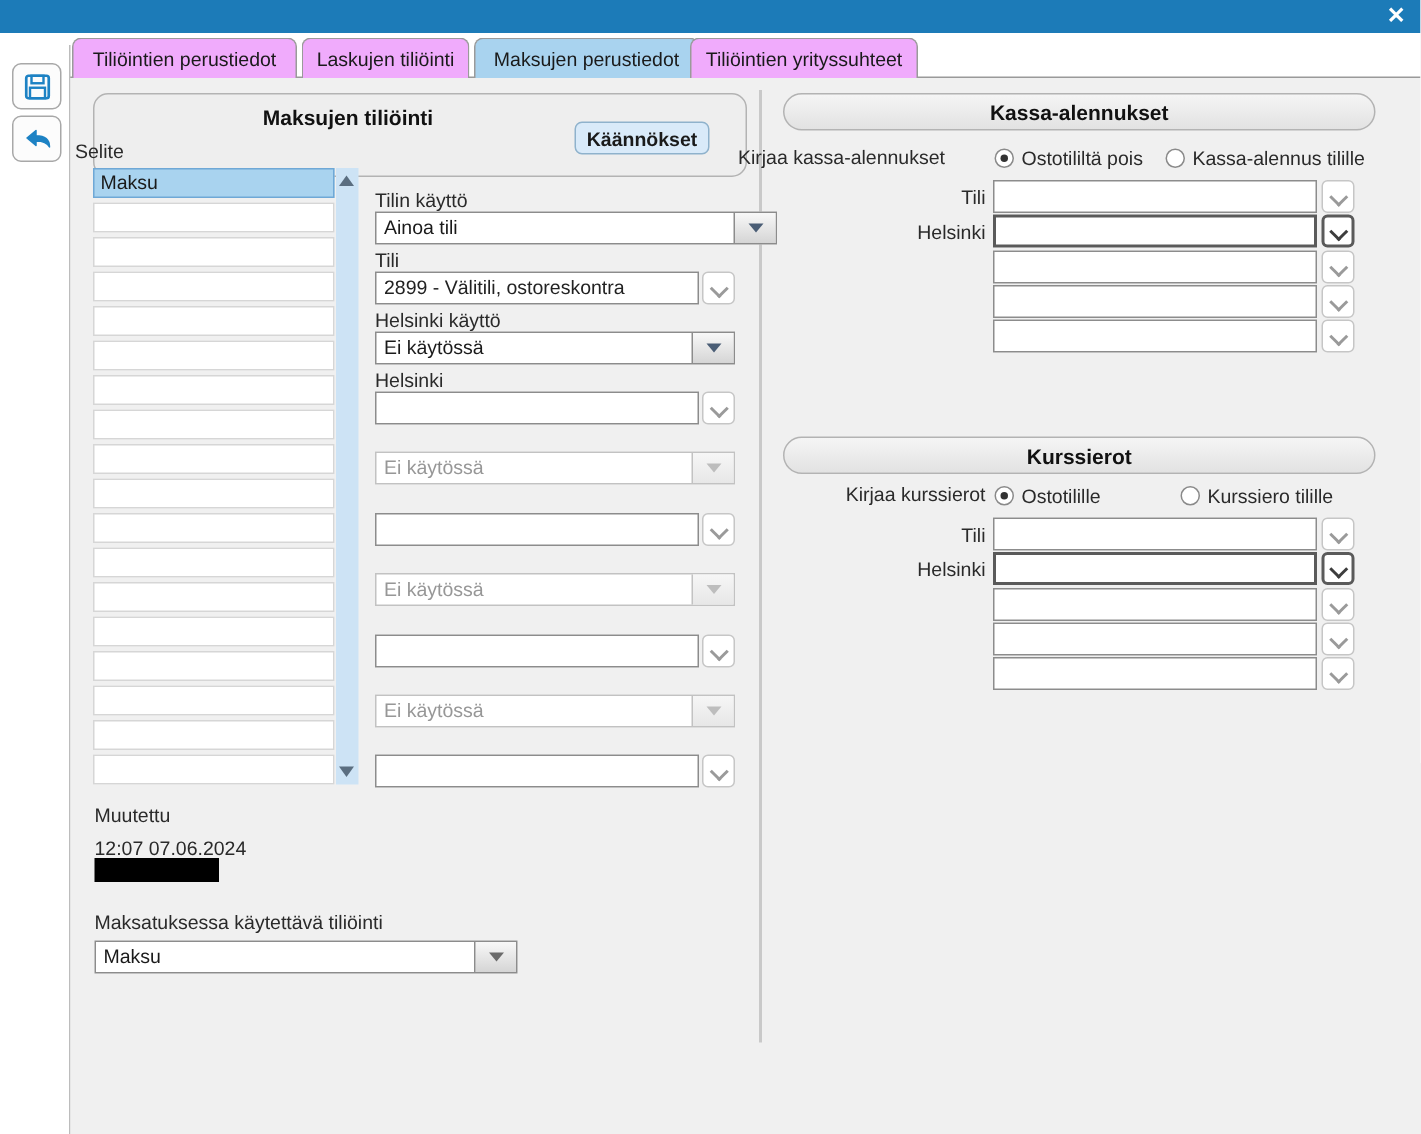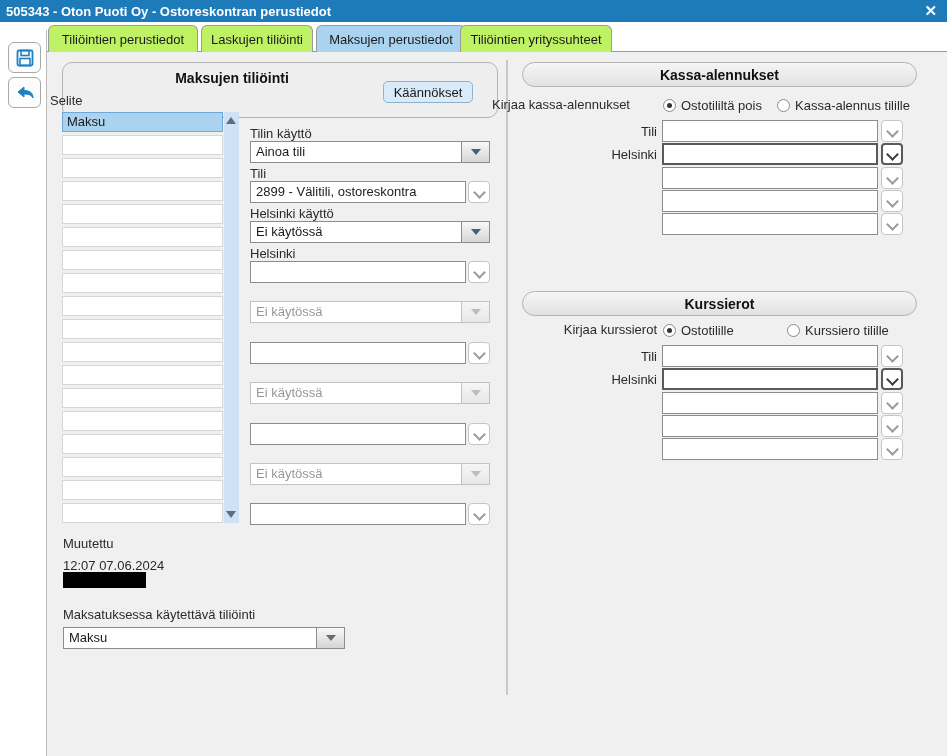--- a/index.html
+++ b/index.html
@@ -9,39 +9,39 @@
     font-size:13px; color:#222; background:#fff; position:relative; overflow:hidden;
   }
   
   .titlebar { position:absolute; left:0; top:0; width:947px; height:22px;
     background:#1c7bb8; color:#fff; display:flex; align-items:center; }
   .titlebar .title { font-weight:bold; font-size:13px; padding-left:6px; }
   .titlebar .close { position:absolute; right:10px; top:1px; font-size:15px;
     font-weight:bold; cursor:default; line-height:20px; }
   
   .tabline { position:absolute; left:46px; top:51px; right:0; height:1px; background:#9a9a9a; }
-  .tab { position:absolute; top:25px; height:27px; background:#bef264;
+  .tab { position:absolute; top:25px; height:27px; background:#f0abfc;
     border:1px solid #9a9a9a; border-bottom:none; border-radius:6px 6px 0 0;
     display:flex; align-items:center; justify-content:center; font-size:13px; color:#1a1a1a; z-index:2; }
   .tab.active { background:#a9d3ef; }
   
   .toolbar-divider { position:absolute; left:46px; top:30px; bottom:0; width:1px; background:#bcbcbc; }
   .toolbtn { position:absolute; left:8px; width:33px; height:31px; background:#fcfcfc;
     border:1px solid #a8a8a8; border-radius:6px; display:flex; align-items:center; justify-content:center; }
   
   .content-bg { position:absolute; left:47px; top:52px; right:0; bottom:0; background:#f0f0f0; }
   .vdivider { position:absolute; left:506px; top:60px; height:635px; width:2px; background:#c9c9c9; }
   
   .groupbox { position:absolute; left:62px; top:62px; width:436px; height:56px;
     border:1px solid #b3b3b3; border-radius:10px; background:#eeeeee; }
   .groupbox-title { position:absolute; left:62px; top:70px; width:340px; text-align:center;
     font-weight:bold; font-size:14px; color:#111; }
   .btn-translations { position:absolute; left:383px; top:81px; width:90px; height:22px;
     background:#d9eaf9; border:1px solid #8fb2cc; border-radius:5px;
-    display:flex; align-items:center; justify-content:center; font-size:13px; color:#1a1a1a; }
+    display:flex; align-items:center; justify-content:center; font-size:13px; color:#1a1a1a;font-weight:bold; }
   .lbl { position:absolute; font-size:13px; color:#2a2a2a; white-space:nowrap; }
   
   .list { position:absolute; left:62px; top:112px; width:161px; }
   .list-row { width:161px; height:20px; margin-bottom:3px; background:#fff;
     border:1px solid #d6d6d6; font-size:13px; line-height:18px; padding-left:4px; }
   .list-row.selected { background:#a9d3ef; border-color:#6fa8d6; color:#1a1a1a; }
   .vscroll { position:absolute; left:224px; top:112px; width:15px; height:411px; background:#cde3f5; }
   .vscroll .arr-up { position:absolute; top:5px; left:2px; width:0; height:0;
     border-left:5px solid transparent; border-right:5px solid transparent; border-bottom:7px solid #5b6e80; }
   .vscroll .arr-dn { position:absolute; bottom:5px; left:2px; width:0; height:0;
@@ -76,21 +76,20 @@
   .pill { position:absolute; left:522px; width:395px; height:25px; border:1px solid #b3b3b3;
     border-radius:13px; background:linear-gradient(#f5f5f5,#e2e2e2);
     display:flex; align-items:center; justify-content:center; font-weight:bold; font-size:14px; color:#111; }
   .redacted { position:absolute; left:63px; top:572px; width:83px; height:16px; background:#000; }
   .rlabel { text-align:right; }
 </style>
 </head>
 <body>
 
 <div class="titlebar">
-  <span class="title">505343 - Oton Puoti Oy - Ostoreskontran perustiedot</span>
   <span class="close">✕</span>
 </div>
 
 <div class="tabline"></div>
 <div class="tab" style="left:48px;width:150px;">
   <span>Tiliöintien perustiedot</span>
 </div>
 <div class="tab" style="left:201px;width:112px;">
   <span>Laskujen tiliöinti</span>
 </div>
@@ -144,21 +143,21 @@
   <div class="list-row"></div>
   <div class="list-row"></div>
   <div class="list-row"></div>
 </div>
 <div class="vscroll">
   <div class="arr-up"></div>
   <div class="arr-dn"></div>
 </div>
 
 <div class="lbl" style="left:250px;top:126px;">Tilin käyttö</div>
-<div class="select" style="left:250px;top:141px;width:240px;">
+<div class="select" style="left:250px;top:141px;width:268px;">
   <span>Ainoa tili</span>
   <span class="arrowbox">
       <span class="tri"></span>
     </span>
 </div>
 
 <div class="lbl" style="left:250px;top:166px;">Tili</div>
 <div class="combo-field" style="left:250px;top:181px;">
   <span>2899 - Välitili, ostoreskontra</span>
 </div>

